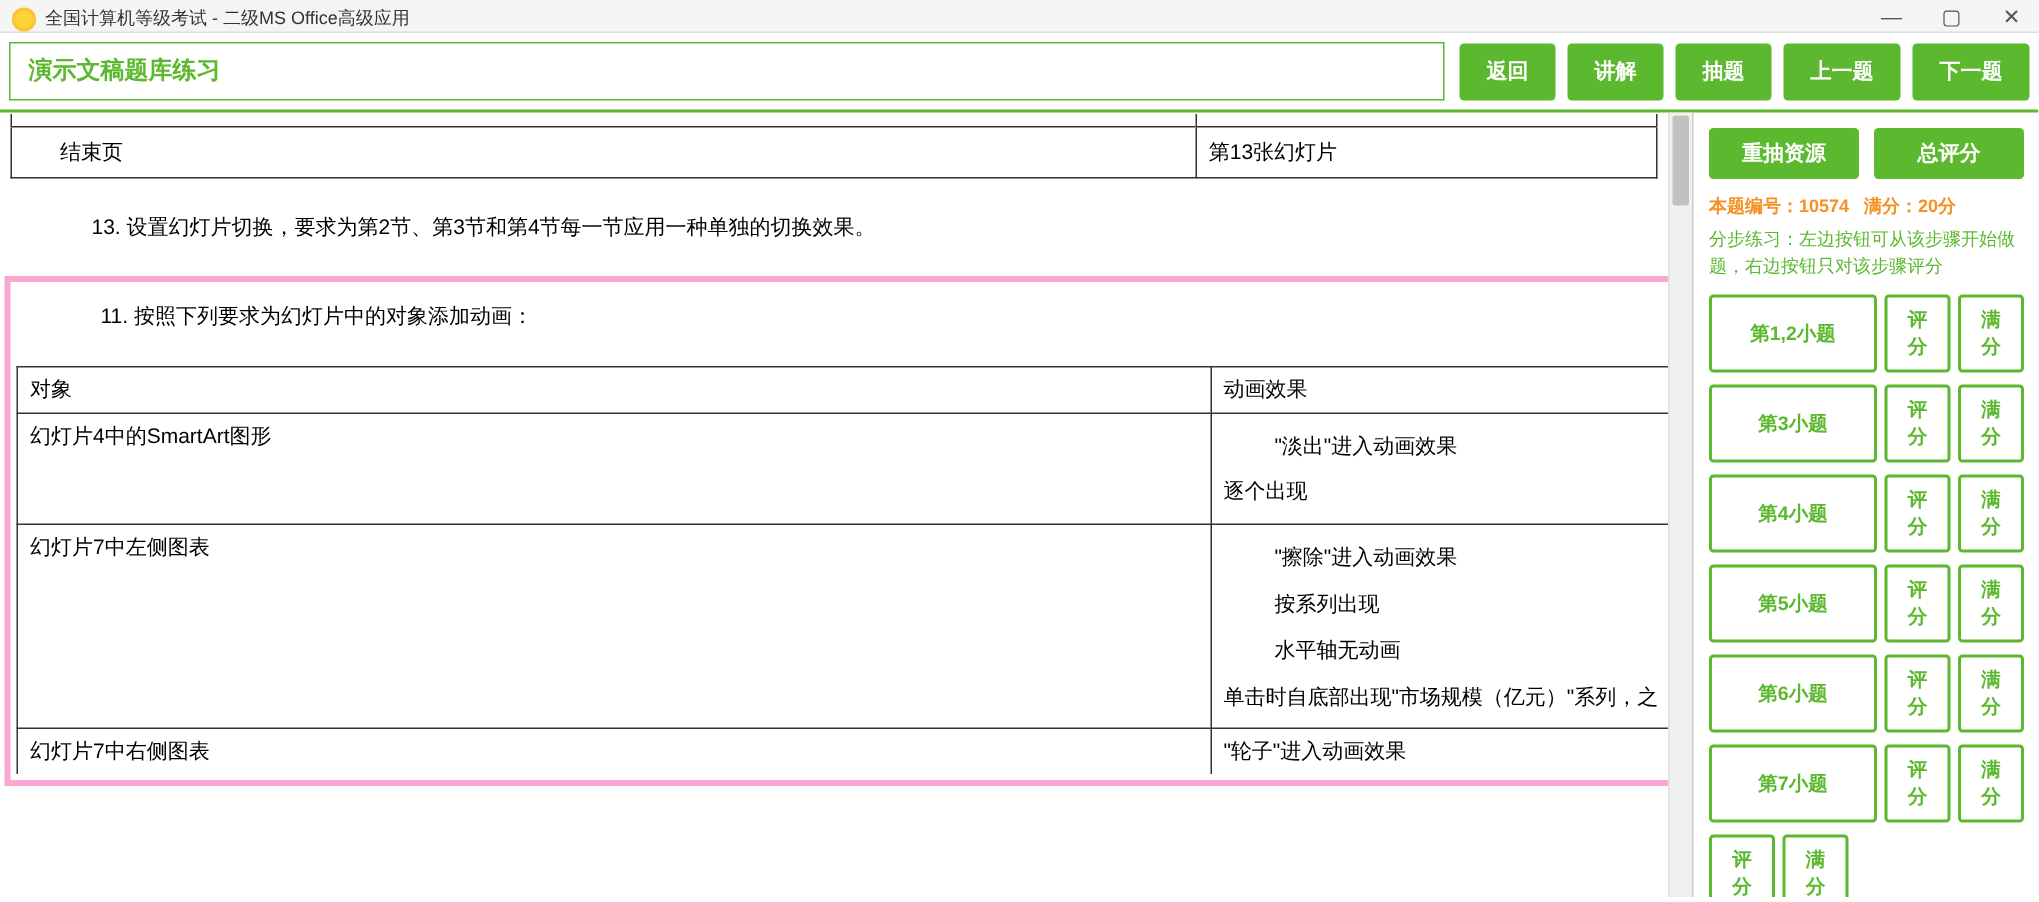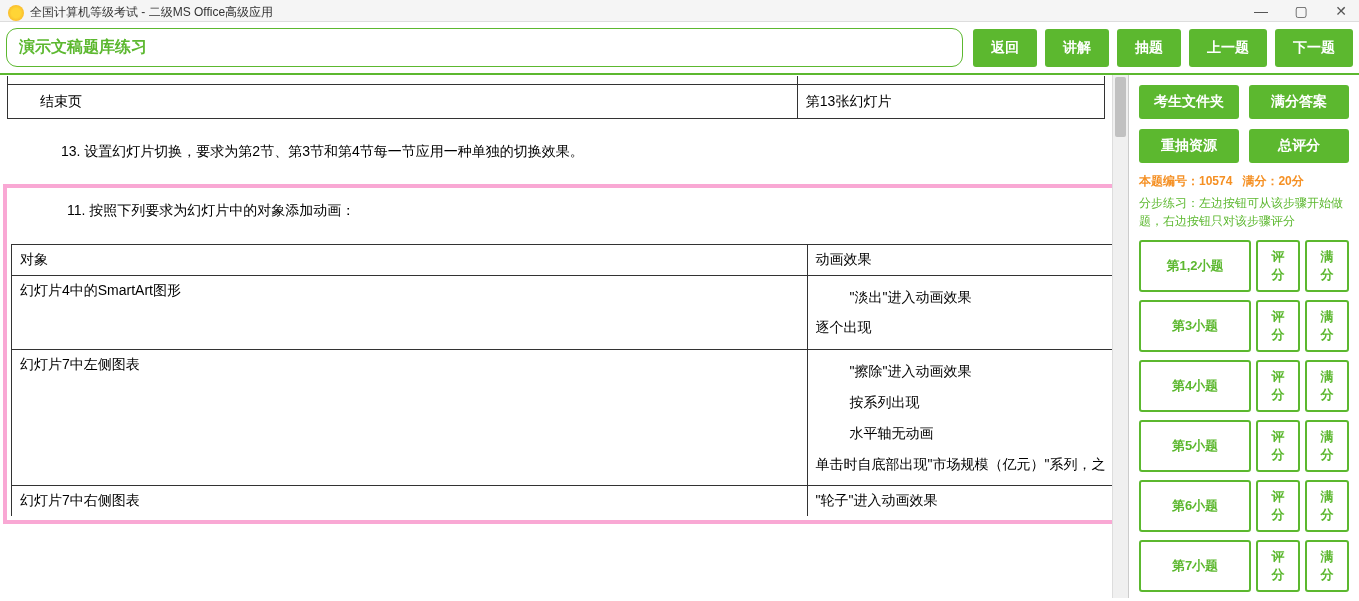--- a/index.html
+++ b/index.html
@@ -5,21 +5,21 @@
     * { margin: 0; padding: 0; box-sizing: border-box; }
     body { font-family: "Microsoft YaHei", sans-serif; font-size: 13px; background: #fff; width: 1359px; height: 601px; overflow: hidden; }
     
     .title-bar { height: 22px; display: flex; align-items: flex-end; padding: 0 8px; background: #f5f5f5; border-bottom: 1px solid #ddd; }
     .title-bar .icon { width: 16px; height: 16px; background: radial-gradient(circle, #ffd536 40%, #f5a623 100%); border-radius: 50%; margin-right: 6px; }
     .title-bar .title-text { flex: 1; font-size: 12px; color: #333; }
     .title-bar .win-controls { display: flex; gap: 20px; }
     .title-bar .win-btn { width: 20px; height: 20px; display: flex; align-items: center; justify-content: center; cursor: pointer; color: #555; font-size: 14px; }
     
     .top-area { display: flex; padding: 6px; border-bottom: 2px solid #5cb82f; }
-    .header-label-box { flex: 1; border: 1px solid #5cb82f; border-radius: 11px; padding: 8px 12px; margin-right: 10px; }
+    .header-label-box { flex: 1; border: 1px solid #5cb82f; border-radius: 0; padding: 8px 12px; margin-right: 10px; }
     .header-label { color: #5cb82f; font-size: 16px; font-weight: bold; }
     .top-buttons { display: flex; gap: 8px; align-items: center; }
     .btn-green { background: #5cb82f; color: #fff; border: none; border-radius: 3px; padding: 10px 18px; font-size: 14px; font-weight: bold; cursor: pointer; font-family: inherit; }
     
     .main-area { display: flex; height: calc(100% - 22px - 56px); }
     .content-pane { flex: 1; position: relative; overflow: hidden; border-right: 1px solid #ccc; }
     .content-inner { padding: 1px; height: 100%; overflow-y: hidden; }
     .scrollbar-vert { position: absolute; right: 0; top: 0; width: 16px; height: 100%; background: #f0f0f0; border-left: 1px solid #ddd; }
     .scroll-thumb { position: absolute; top: 2px; left: 2px; right: 2px; height: 60px; background: #c1c1c1; border-radius: 2px; }
     
@@ -134,24 +134,20 @@
       </div>
 
     </div>
     <div class="scrollbar-vert">
       <div class="scroll-thumb"></div>
     </div>
   </div>
 
   <div class="side-panel">
     <div class="side-row">
-      <button class="side-btn">考生文件夹</button>
-      <button class="side-btn">满分答案</button>
-    </div>
-    <div class="side-row">
       <button class="side-btn">重抽资源</button>
       <button class="side-btn">总评分</button>
     </div>
 
     <div class="info-line">
       <span class="lbl">本题编号：</span><span class="num">10574</span>
       &nbsp;&nbsp;<span class="lbl">满分：</span><span class="score">20分</span>
     </div>
     <div class="info-text">分步练习：左边按钮可从该步骤开始做题，右边按钮只对该步骤评分</div>
 

